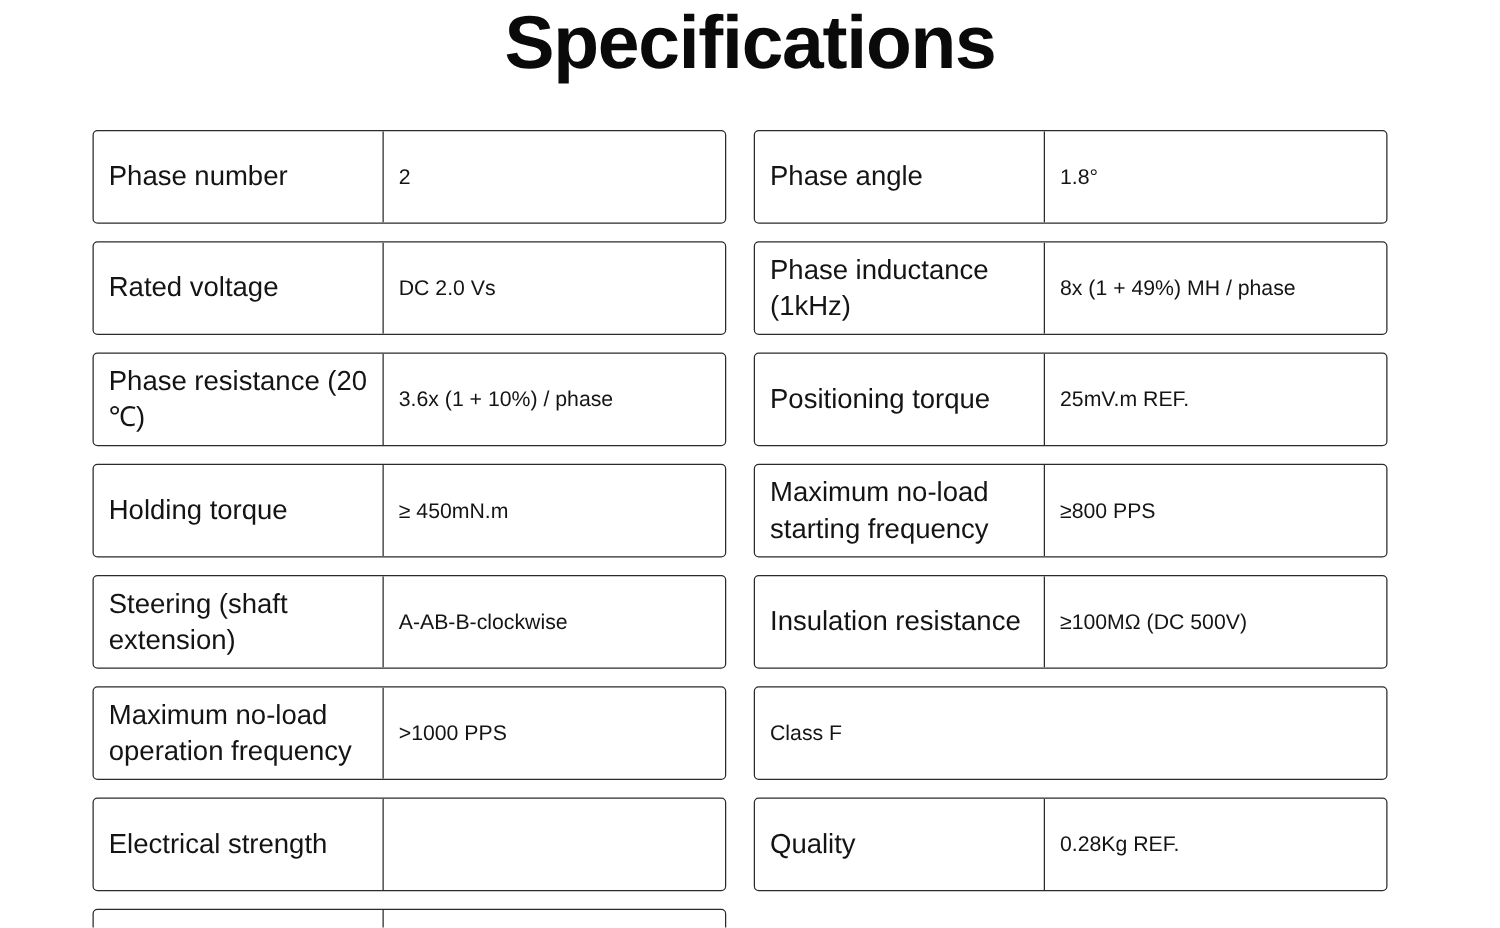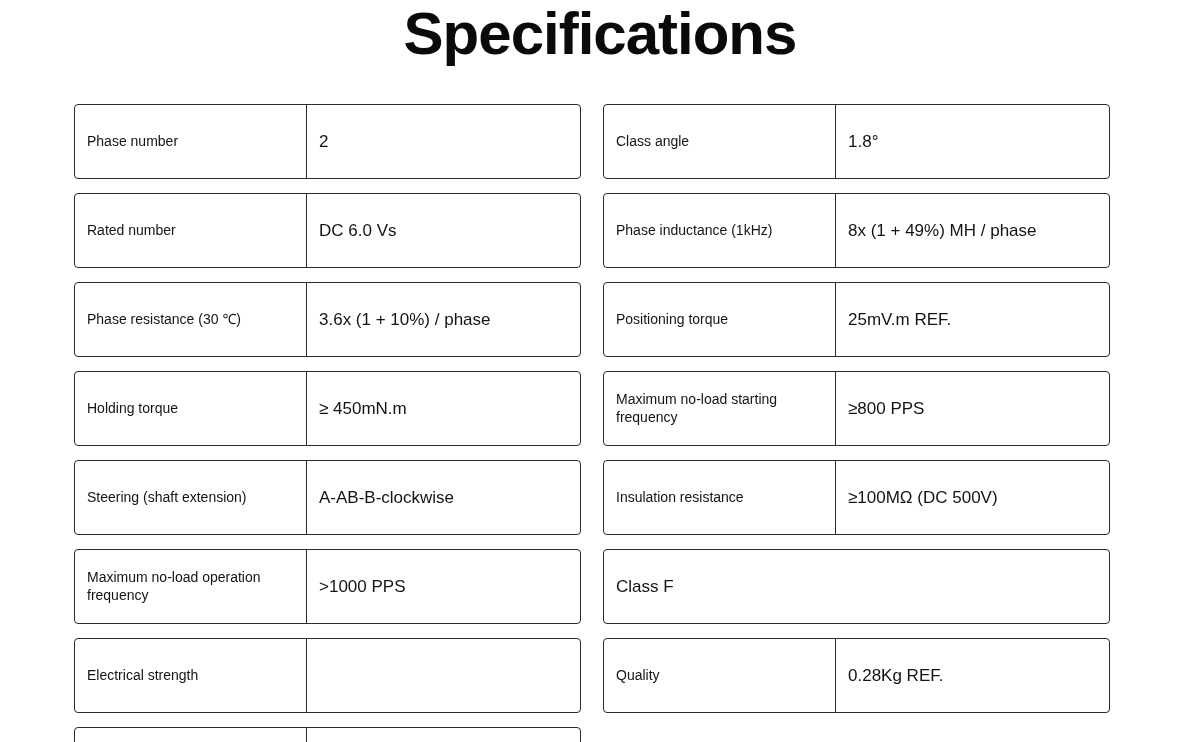--- a/index.html
+++ b/index.html
@@ -50,21 +50,21 @@
     background: #fff;
     overflow: hidden;
   }
   .spec-label {
     width: 232px;
     flex: 0 0 232px;
     border-right: 1px solid #2b2b2b;
     display: flex;
     align-items: center;
     padding: 0 12px;
-    font-size: 14px;
+    font-size: 22px;
     line-height: 1.28;
     color: #141414;
   }
   .spec-col.right .spec-label {
     width: 232px;
     flex: 0 0 232px;
   }
   .spec-value {
     flex: 1 1 auto;
     display: flex;
@@ -83,25 +83,25 @@
   <h1 class="spec-title">Specifications</h1>
 
   <div class="spec-grid">
 
     <div class="spec-col left">
       <div class="spec-row">
         <div class="spec-label">Phase number</div>
         <div class="spec-value">2</div>
       </div>
       <div class="spec-row">
-        <div class="spec-label">Rated number</div>
-        <div class="spec-value">DC 6.0 Vs</div>
+        <div class="spec-label">Rated voltage</div>
+        <div class="spec-value">DC 2.0 Vs</div>
       </div>
       <div class="spec-row">
-        <div class="spec-label">Phase resistance (30 ℃)</div>
+        <div class="spec-label">Phase resistance (20 ℃)</div>
         <div class="spec-value">3.6x (1 + 10%) / phase</div>
       </div>
       <div class="spec-row">
         <div class="spec-label">Holding torque</div>
         <div class="spec-value">≥ 450mN.m</div>
       </div>
       <div class="spec-row">
         <div class="spec-label">Steering (shaft extension)</div>
         <div class="spec-value">A-AB-B-clockwise</div>
       </div>
@@ -113,21 +113,21 @@
         <div class="spec-label">Electrical strength</div>
       </div>
       <div class="spec-row">
         <div class="spec-label">Moment of inertia</div>
         <div class="spec-value">73 g.cm²</div>
       </div>
     </div>
 
     <div class="spec-col right">
       <div class="spec-row">
-        <div class="spec-label">Class angle</div>
+        <div class="spec-label">Phase angle</div>
         <div class="spec-value">1.8°</div>
       </div>
       <div class="spec-row">
         <div class="spec-label">Phase inductance (1kHz)</div>
         <div class="spec-value">8x (1 + 49%) MH / phase</div>
       </div>
       <div class="spec-row">
         <div class="spec-label">Positioning torque</div>
         <div class="spec-value">25mV.m REF.</div>
       </div>

